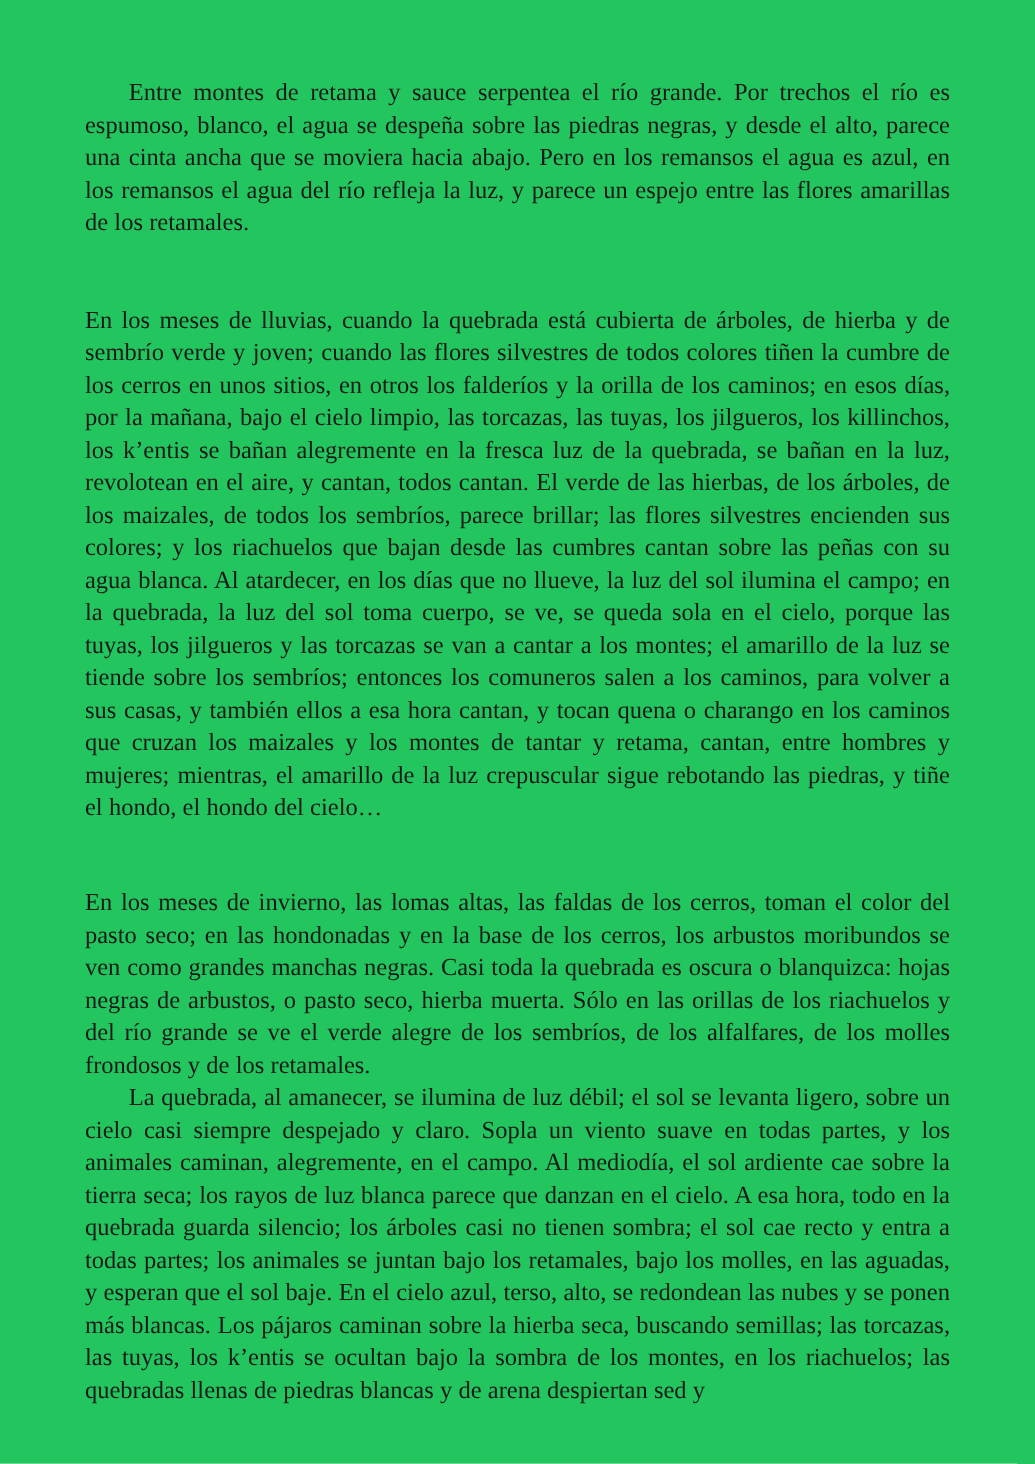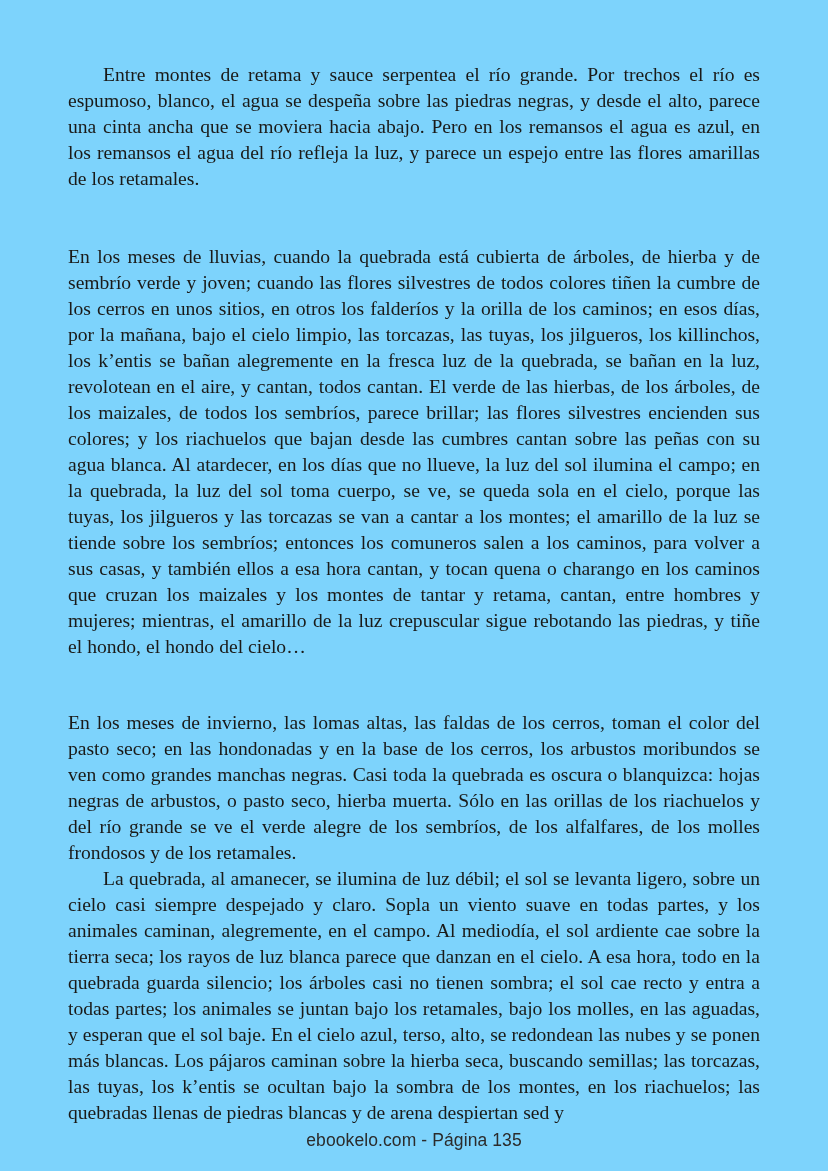--- a/index.html
+++ b/index.html
@@ -11,21 +11,21 @@
     height: 1171px;
     background: #ffffff;
     font-family: "Liberation Serif", "DejaVu Serif", serif;
     color: #1a1a18;
     -webkit-font-smoothing: antialiased;
   }
   #page {
     position: relative;
     width: 828px;
     height: 1171px;
-    background: #7dd3fc;
+    background: #22c55e;
     box-sizing: border-box;
     overflow: hidden;
   }
   #content {
     position: absolute;
     left: 68px;
     top: 62px;
     width: 692px;
   }
   .para {
@@ -75,17 +75,14 @@
     <p class="para">En los meses de lluvias, cuando la quebrada está cubierta de árboles, de hierba y de sembrío verde y joven; cuando las flores silvestres de todos colores tiñen la cumbre de los cerros en unos sitios, en otros los falderíos y la orilla de los caminos; en esos días, por la mañana, bajo el cielo limpio, las torcazas, las tuyas, los jilgueros, los killinchos, los k’entis se bañan alegremente en la fresca luz de la quebrada, se bañan en la luz, revolotean en el aire, y cantan, todos cantan. El verde de las hierbas, de los árboles, de los maizales, de todos los sembríos, parece brillar; las flores silvestres encienden sus colores; y los riachuelos que bajan desde las cumbres cantan sobre las peñas con su agua blanca. Al atardecer, en los días que no llueve, la luz del sol ilumina el campo; en la quebrada, la luz del sol toma cuerpo, se ve, se queda sola en el cielo, porque las tuyas, los jilgueros y las torcazas se van a cantar a los montes; el amarillo de la luz se tiende sobre los sembríos; entonces los comuneros salen a los caminos, para volver a sus casas, y también ellos a esa hora cantan, y tocan quena o charango en los caminos que cruzan los maizales y los montes de tantar y retama, cantan, entre hombres y mujeres; mientras, el amarillo de la luz crepuscular sigue rebotando las piedras, y tiñe el hondo, el hondo del cielo…</p>
 
     <div class="gap-block-2"></div>
 
     <p class="para">En los meses de invierno, las lomas altas, las faldas de los cerros, toman el color del pasto seco; en las hondonadas y en la base de los cerros, los arbustos moribundos se ven como grandes manchas negras. Casi toda la quebrada es oscura o blanquizca: hojas negras de arbustos, o pasto seco, hierba muerta. Sólo en las orillas de los riachuelos y del río grande se ve el verde alegre de los sembríos, de los alfalfares, de los molles frondosos y de los retamales.</p>
 
     <p class="para indent">La quebrada, al amanecer, se ilumina de luz débil; el sol se levanta ligero, sobre un cielo casi siempre despejado y claro. Sopla un viento suave en todas partes, y los animales caminan, alegremente, en el campo. Al mediodía, el sol ardiente cae sobre la tierra seca; los rayos de luz blanca parece que danzan en el cielo. A esa hora, todo en la quebrada guarda silencio; los árboles casi no tienen sombra; el sol cae recto y entra a todas partes; los animales se juntan bajo los retamales, bajo los molles, en las aguadas, y esperan que el sol baje. En el cielo azul, terso, alto, se redondean las nubes y se ponen más blancas. Los pájaros caminan sobre la hierba seca, buscando semillas; las torcazas, las tuyas, los k’entis se ocultan bajo la sombra de los montes, en los riachuelos; las quebradas llenas de piedras blancas y de arena despiertan sed y</p>
 
   </div>
 
-  <div id="footer">
-    <span>ebookelo.com - Página 135</span>
-  </div>
 
 </div>
 
 </body></html>

